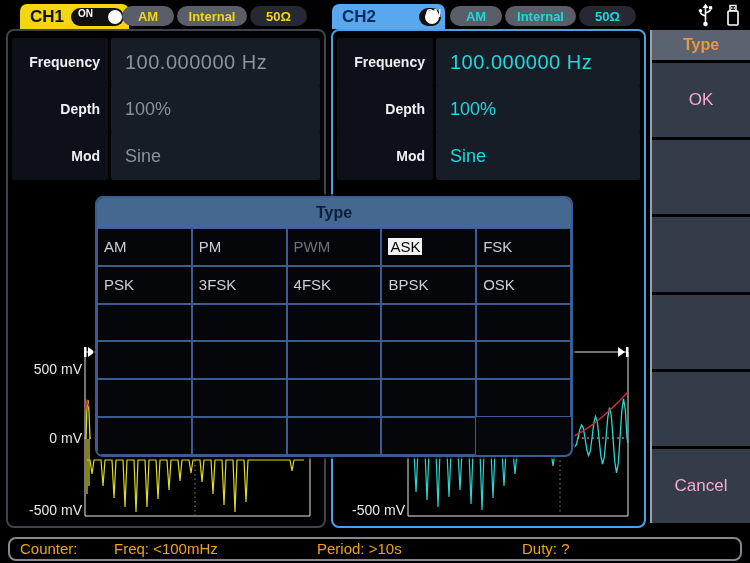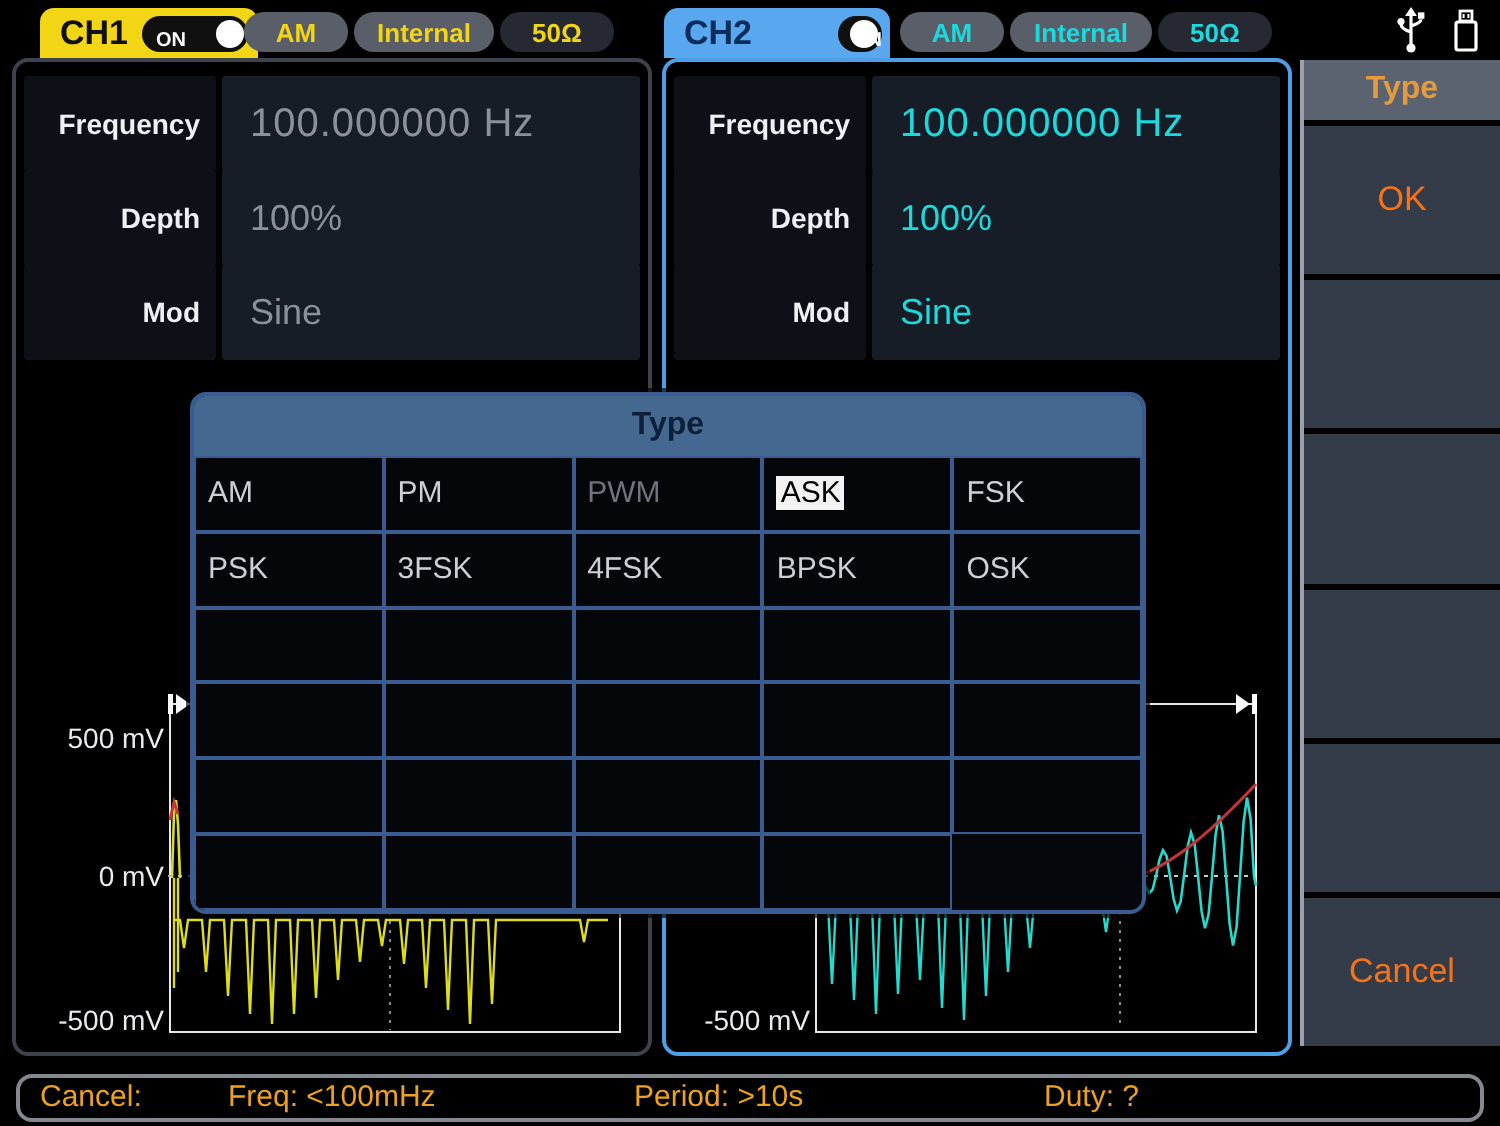--- a/index.html
+++ b/index.html
@@ -7,21 +7,21 @@
           font-family:"Liberation Sans",sans-serif;}
 
   
   .tab{position:absolute;top:4px;height:25px;border-radius:7px 7px 0 0;
        display:flex;align-items:center;gap:7px;padding:0 5px 0 10px;box-sizing:border-box;}
   .tab.ch1{left:20px;width:109px;background:#f2d515;}
   .tab.ch2{left:332px;width:113px;background:#58a7ef;gap:43px;}
   .tab .tab-label{font-weight:bold;font-size:17px;color:#101010;}
   .tab.ch2 .tab-label{color:#0a2c5a;}
   .toggle{position:relative;width:53px;height:18px;background:#101010;border-radius:10px;
-          display:flex;align-items:flex-end;}
+          display:flex;align-items:flex-start;}
   .toggle-text{color:#fff;font-size:10px;font-weight:bold;margin-left:7px;}
   .knob{position:absolute;right:2px;top:2px;width:14px;height:14px;background:#fff;border-radius:50%;}
 
   .badge{position:absolute;top:6px;height:20px;border-radius:10px;background:#5a5e68;
          display:flex;align-items:center;justify-content:center;font-weight:bold;font-size:13px;}
   .badge.dark{background:#262931;}
   .badge.y{color:#f2d515;} .badge.c{color:#1cd9de;}
   .b-ch1-mod{left:122px;width:52px;} .b-ch1-src{left:177px;width:70px;} .b-ch1-imp{left:250px;width:57px;}
   .b-ch2-mod{left:450px;width:52px;} .b-ch2-src{left:505px;width:71px;} .b-ch2-imp{left:579px;width:57px;}
 
@@ -61,21 +61,21 @@
   .cell{border:1px solid #3b5c90;display:flex;align-items:center;padding-left:6px;
         color:#ccd0d6;font-size:15px;background:#04060a;}
   .cell.dim{color:#6e737c;}
   .cell .sel{background:#f2f2f2;color:#000;padding:0 2px;}
 
   
   .menu{position:absolute;left:650px;top:30px;width:100px;height:493px;background:#000;
         border-left:2px solid #9aa1ae;box-sizing:border-box;display:flex;flex-direction:column;gap:3px;}
   .menu-header{height:30px;flex:none;background:#5c6370;color:#e59a3e;font-weight:bold;font-size:16px;
         display:flex;align-items:center;justify-content:center;}
-  .menu-btn{flex:1;background:#343b49;color:#f97316;font-size:17px;
+  .menu-btn{flex:1;background:#343b49;color:#f9a8d4;font-size:17px;
         display:flex;align-items:center;justify-content:center;}
 
   
   .statusbar{position:absolute;left:8px;top:537px;width:730px;height:20px;background:#000;
         border:2px solid #84888f;border-radius:8px;color:#eda21d;font-size:15px;}
   .statusbar span{position:absolute;line-height:20px;white-space:pre;}
   .st-counter{left:10px;} .st-freq{left:104px;} .st-period{left:307px;} .st-duty{left:512px;}
 </style>
 </head>
 <body>
@@ -235,19 +235,19 @@
     <div class="menu-header">Type</div>
     <div class="menu-btn">OK</div>
     <div class="menu-btn"></div>
     <div class="menu-btn"></div>
     <div class="menu-btn"></div>
     <div class="menu-btn"></div>
     <div class="menu-btn">Cancel</div>
   </div>
 
   <div class="statusbar">
-    <span class="st-counter">Cancel:</span>
+    <span class="st-counter">Counter:</span>
     <span class="st-freq">Freq: &lt;100mHz</span>
     <span class="st-period">Period: &gt;10s</span>
     <span class="st-duty">Duty: ?</span>
   </div>
 
 </div>
 
 </body></html>

